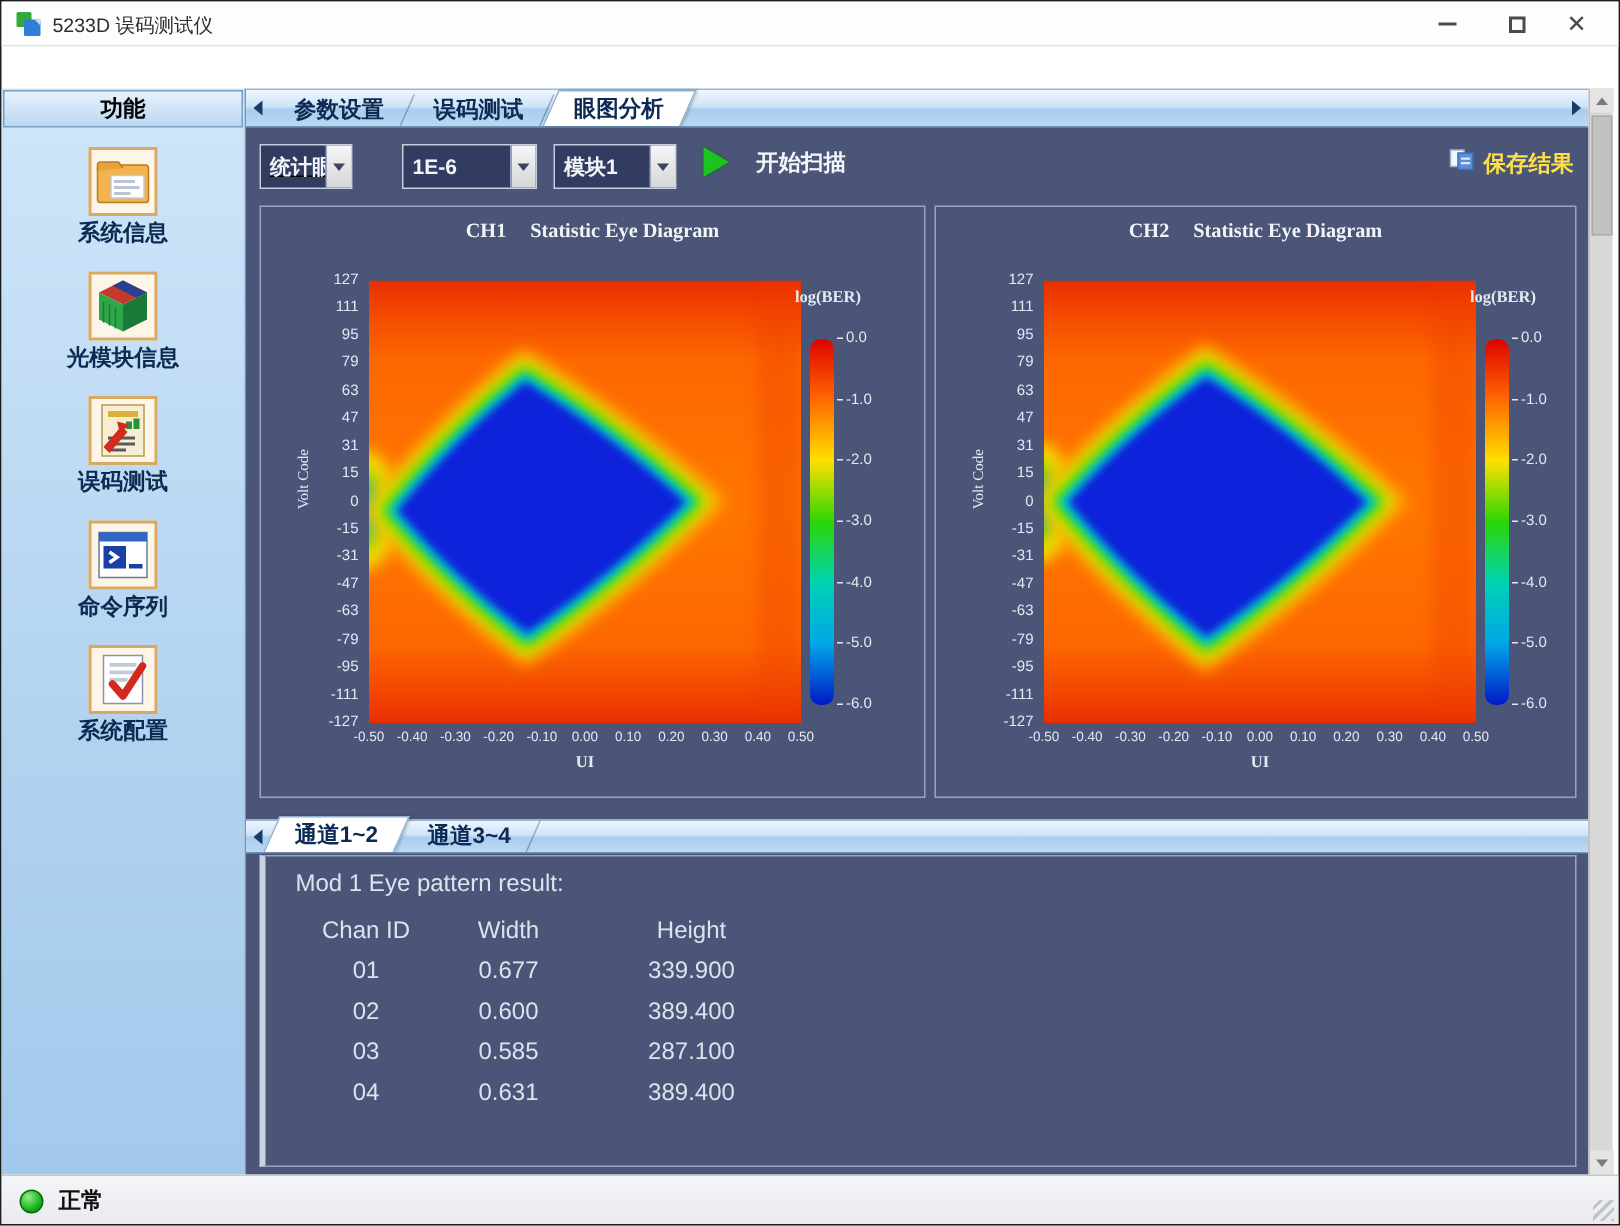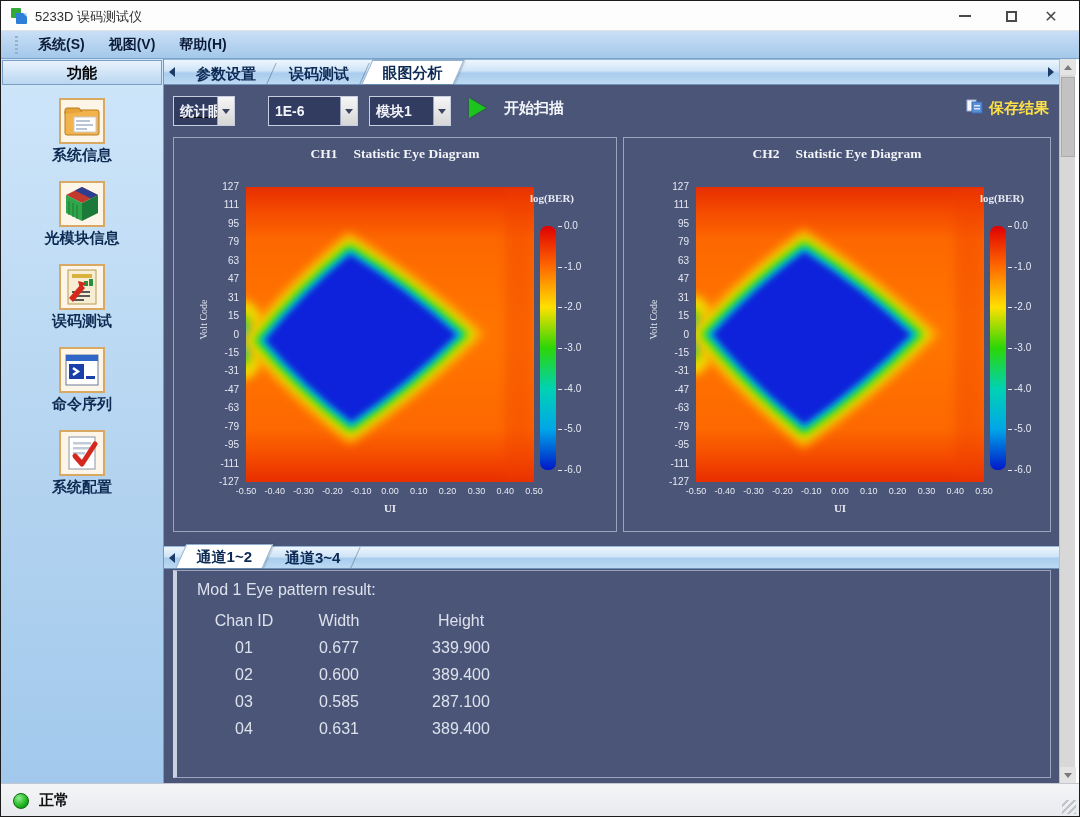--- a/index.html
+++ b/index.html
@@ -134,26 +134,20 @@
         <span class="glyph-min"></span>
       </span>
     <span class="winbtn btn-max">
         <span class="glyph-max"></span>
       </span>
     <span class="winbtn btn-close">
         <span>✕</span>
       </span>
   </div>
 
-  <div class="menubar">
-    <span class="menu-grip"></span>
-  <span class="menu-item">系统(S)</span>
-      <span class="menu-item">视图(V)</span>
-      <span class="menu-item">帮助(H)</span>
-    </div>
 
   <div class="sidebar">
     <div class="sidebar-header">功能</div>
     <div class="nav-items">
         <div class="nav-item">
     <span class="nav-icon">
             <svg viewBox="0 0 40 40">
               <rect x="3" y="9" width="34" height="25" rx="2" fill="#f2b24c" stroke="#b87d1e"></rect>
               <path d="M3 13 l0 -4 a2 2 0 0 1 2 -2 l12 0 l3 4" fill="#e8a23a" stroke="#b87d1e"></path>
               <rect x="12" y="16" width="22" height="15" fill="#ffffff" stroke="#c9c9c9"></rect>

